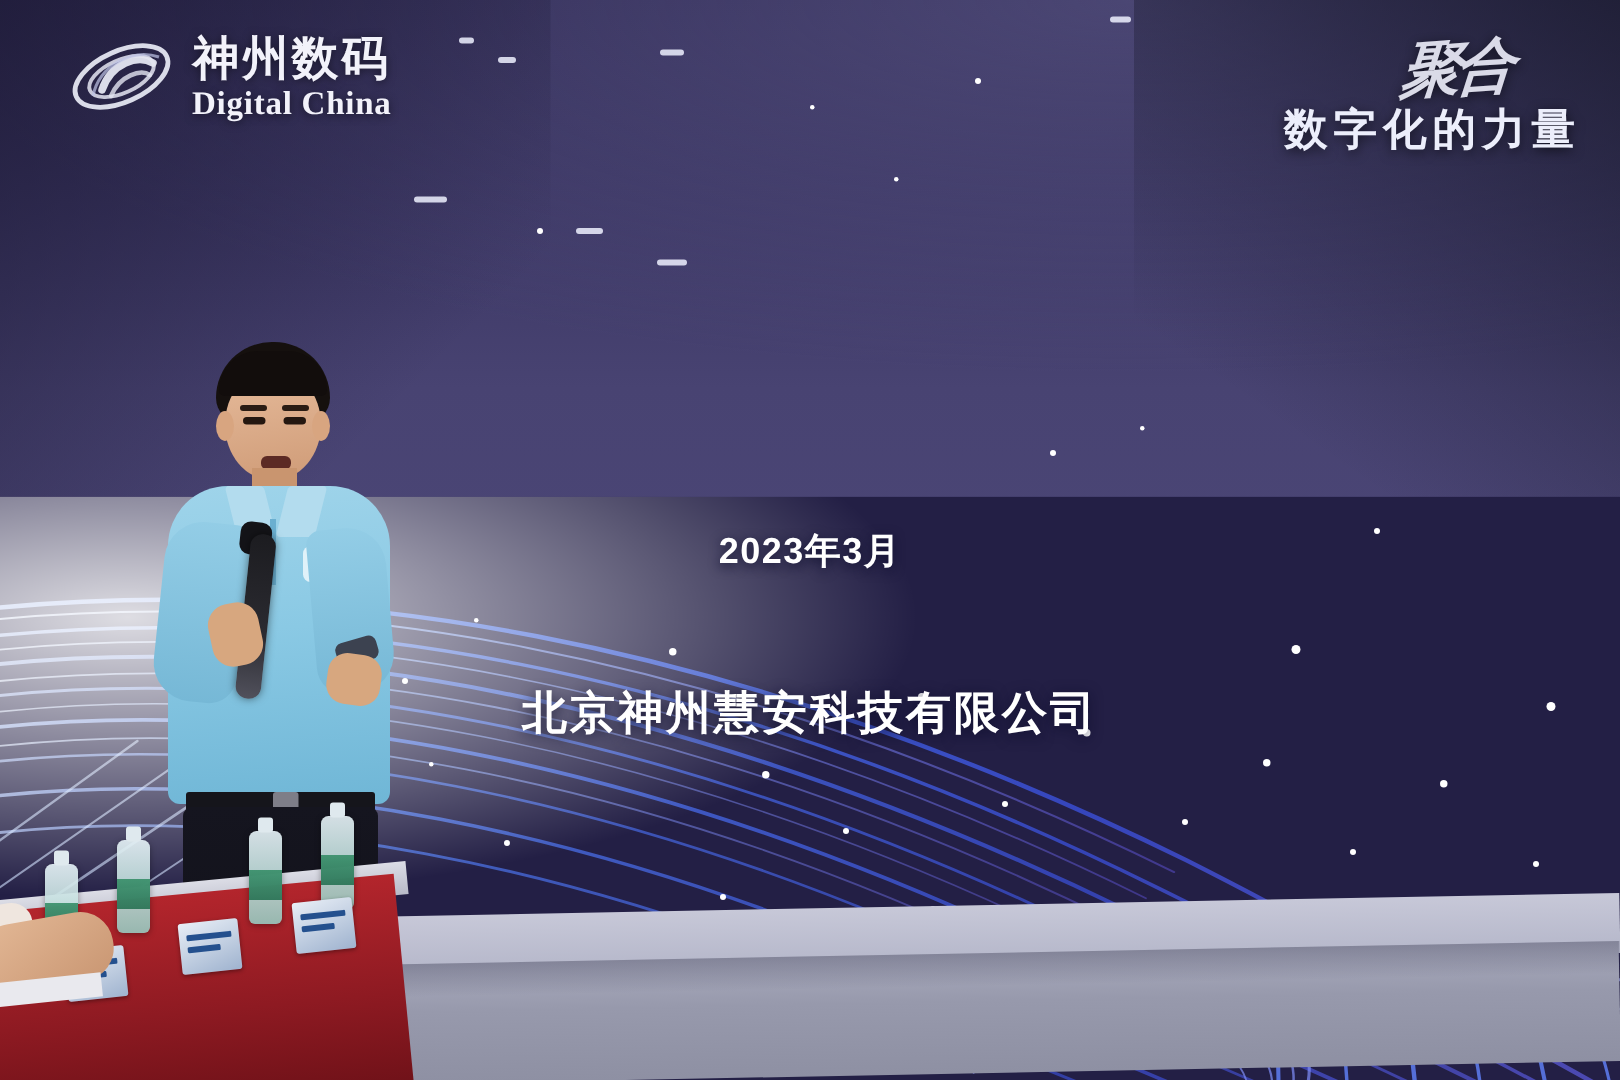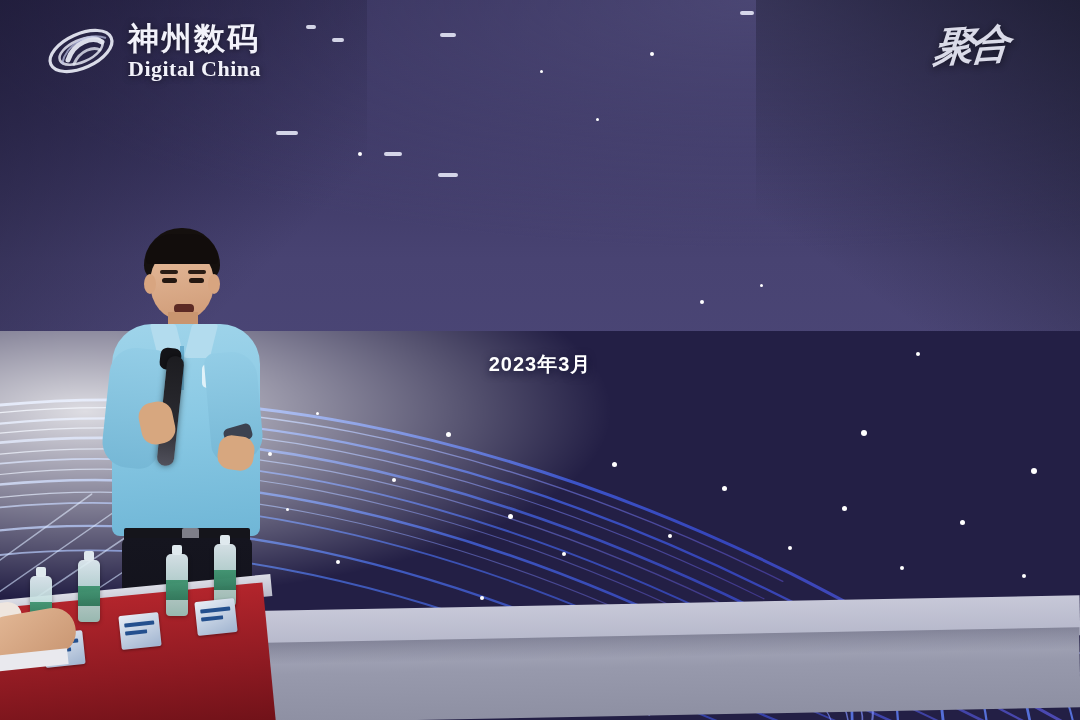--- a/index.html
+++ b/index.html
@@ -50,33 +50,33 @@
 
   
   .slide-title{
     position:absolute;left:0;right:0;top:183px;text-align:center;
     color:#fff;font-size:45px;font-weight:700;letter-spacing:3px;
     text-shadow:0 2px 10px rgba(10,10,40,.85),0 0 2px rgba(255,255,255,.6);
     white-space:nowrap;
   }
   .slide-date{
     position:absolute;left:0;right:0;top:351px;text-align:center;
-    color:#fff;font-size:20px;font-weight:700;letter-spacing:1px;
+    color:#fff;font-size:24px;font-weight:700;letter-spacing:1px;
     text-shadow:0 2px 8px rgba(10,10,40,.8);
   }
   .slide-company{
     position:absolute;left:0;right:0;top:455px;text-align:center;
     color:#fff;font-size:30px;font-weight:700;letter-spacing:2px;
     text-shadow:0 2px 9px rgba(10,10,40,.8);
   }
 
   
   .brand{position:absolute;left:44px;top:20px;display:flex;align-items:center;gap:10px;}
   .brand-mark{width:74px;height:62px;opacity:.95;}
-  .brand-text{display:flex;flex-direction:column;line-height:1;}
+  .brand-text{display:flex;flex-direction:column;line-height:1;text-align:center;}
   .brand-cn{color:#f2f2fa;font-size:31px;font-weight:700;letter-spacing:2px;
     text-shadow:0 1px 6px rgba(0,0,0,.5);}
   .brand-en{color:#f2f2fa;font-size:22px;font-weight:700;letter-spacing:.5px;margin-top:4px;
     font-family:"Liberation Serif","DejaVu Serif",serif;text-shadow:0 1px 6px rgba(0,0,0,.5);}
 
   
   .slogan{position:absolute;right:26px;top:18px;text-align:right;width:260px;}
   .slogan-mark{
     color:#e9eaf6;font-size:40px;font-weight:700;letter-spacing:-4px;
     font-family:"Liberation Serif","DejaVu Serif",serif;
@@ -306,20 +306,21 @@
       <span class="pt" style="left:1022px;top:574px;width:4px;height:4px;"></span>
       <span class="pt" style="left:336px;top:560px;width:4px;height:4px;"></span>
       <span class="pt" style="left:286px;top:508px;width:3px;height:3px;"></span>
       <span class="pt" style="left:480px;top:596px;width:4px;height:4px;"></span>
       <span class="pt" style="left:620px;top:604px;width:4px;height:4px;"></span>
       <span class="pt" style="left:268px;top:452px;width:4px;height:4px;"></span>
       <span class="pt" style="left:316px;top:412px;width:3px;height:3px;"></span>
     </div>
 
     <div class="slide-date">2023年3月</div>
+    <div class="slide-company">北京神州慧安科技有限公司</div>
 
     <div class="brand">
       <span class="brand-mark">
         <svg viewBox="0 0 74 62" aria-hidden="true">
           <g fill="none" stroke="#eef0fb" stroke-linecap="round">
             <ellipse cx="37" cy="31" rx="33" ry="17" transform="rotate(-24 37 31)" stroke-width="3.2" opacity=".95"></ellipse>
             <ellipse cx="37" cy="31" rx="23" ry="11" transform="rotate(-24 37 31)" stroke-width="2.6" opacity=".85"></ellipse>
             <path d="M24 40 C30 22 48 16 58 22" stroke-width="5" opacity=".95"></path>
             <path d="M30 44 C36 30 50 26 56 30" stroke-width="3" opacity=".8"></path>
           </g>
@@ -327,20 +328,21 @@
         </svg>
       </span>
       <span class="brand-text">
         <span class="brand-cn">神州数码</span>
         <span class="brand-en">Digital China</span>
       </span>
     </div>
 
     <div class="slogan">
       <div class="slogan-mark">聚合</div>
+      <div class="slogan-sub">数字化的力量</div>
     </div>
   </div>
 
   <div class="speaker">
     <div class="sp-hair"></div>
     <div class="sp-head"></div>
     <div class="sp-hair-top"></div>
     <div class="sp-ear-l"></div>
     <div class="sp-ear-r"></div>
     <div class="sp-brow-l"></div>

